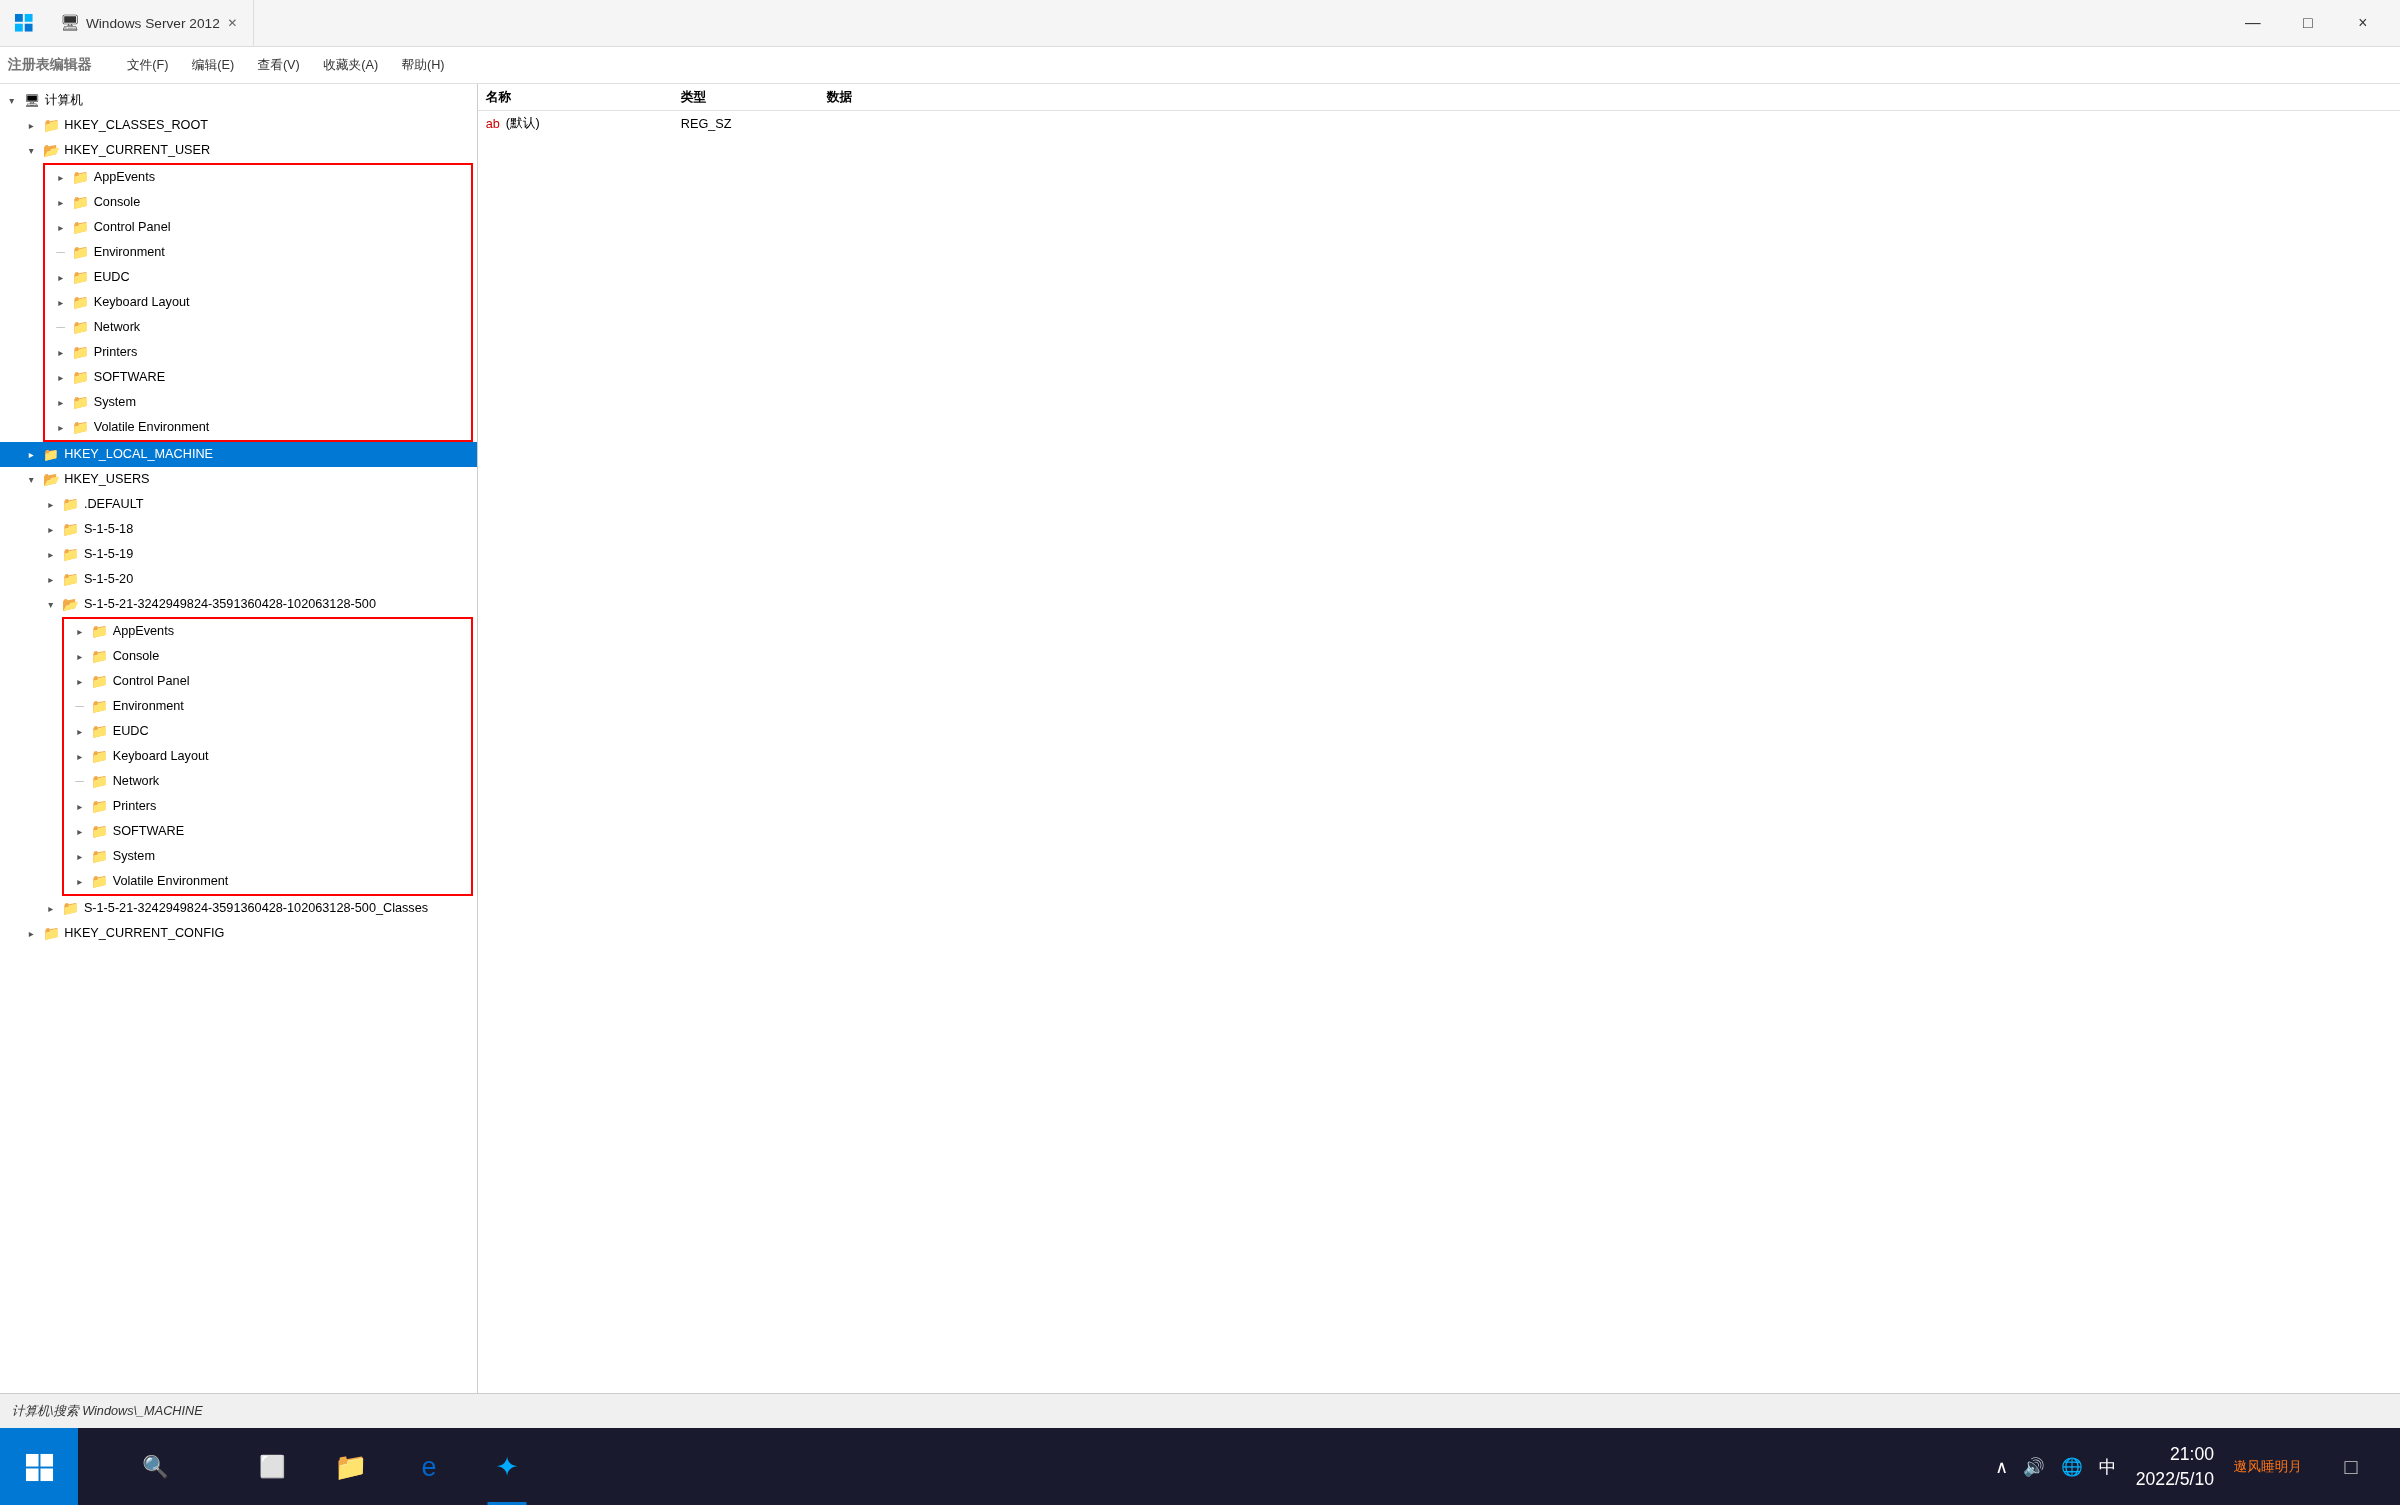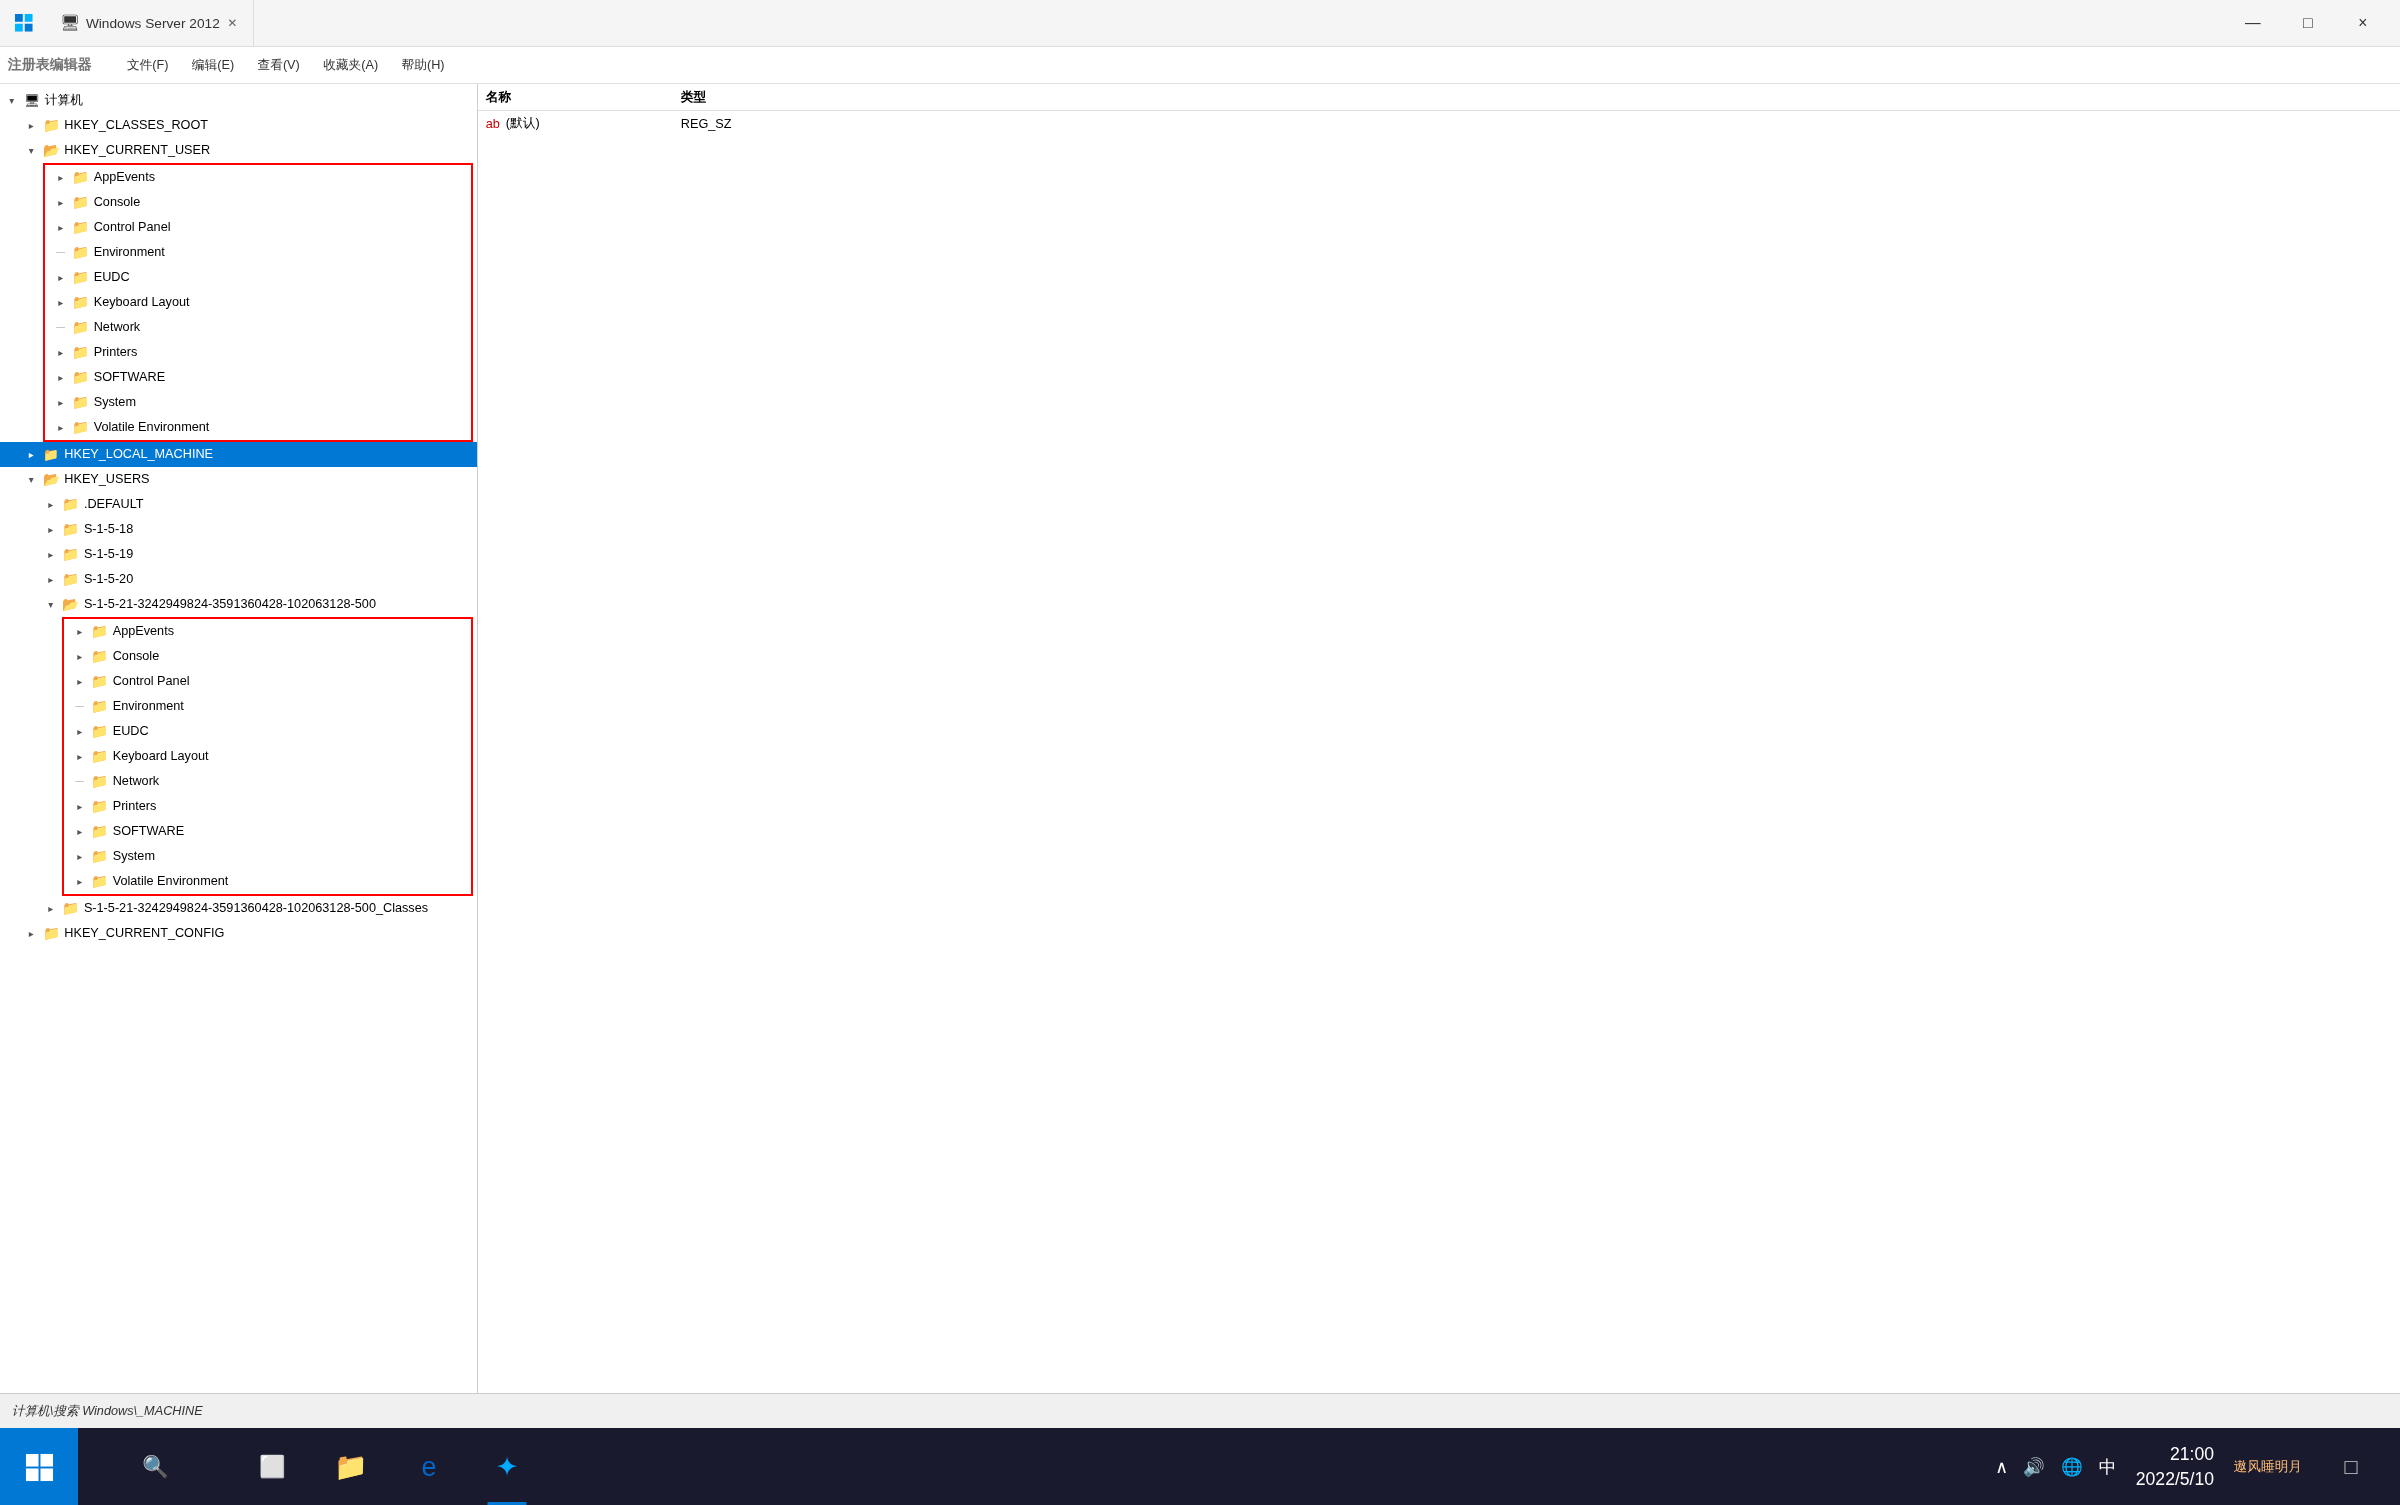--- a/index.html
+++ b/index.html
@@ -559,20 +559,21 @@
         <span class="folder-icon folder-yellow">📁</span>
         <span>HKEY_CURRENT_CONFIG</span>
       </div>
 
     </div>
 
     <div class="detail-panel">
       <div class="detail-header">
         <div class="detail-col detail-col-name">名称</div>
         <div class="detail-col detail-col-type">类型</div>
+        <div class="detail-col detail-col-data">数据</div>
       </div>
       <div class="detail-row">
         <div class="detail-cell detail-cell-name">
           <span class="reg-icon">ab</span>
           <span>(默认)</span>
         </div>
         <div class="detail-cell detail-cell-type">REG_SZ</div>
       </div>
     </div>
 
@@ -614,19 +615,19 @@
     <div class="taskbar-systray">
       <span>∧</span>
       <span>🔊</span>
       <span>🌐</span>
       <span style="font-size:17.6px;">中</span>
     </div>
     <div class="taskbar-clock">
       <div>21:00</div>
       <div>2022/5/10</div>
     </div>
-    <div style="font-size:13.7px; color:#fdba74;">遨风睡明月</div>
+    <div style="font-size:13.7px; color:#f97316;">遨风睡明月</div>
     <div class="taskbar-notification">
       <span>□</span>
     </div>
   </div>
 </div>
 
 
 </body></html>

